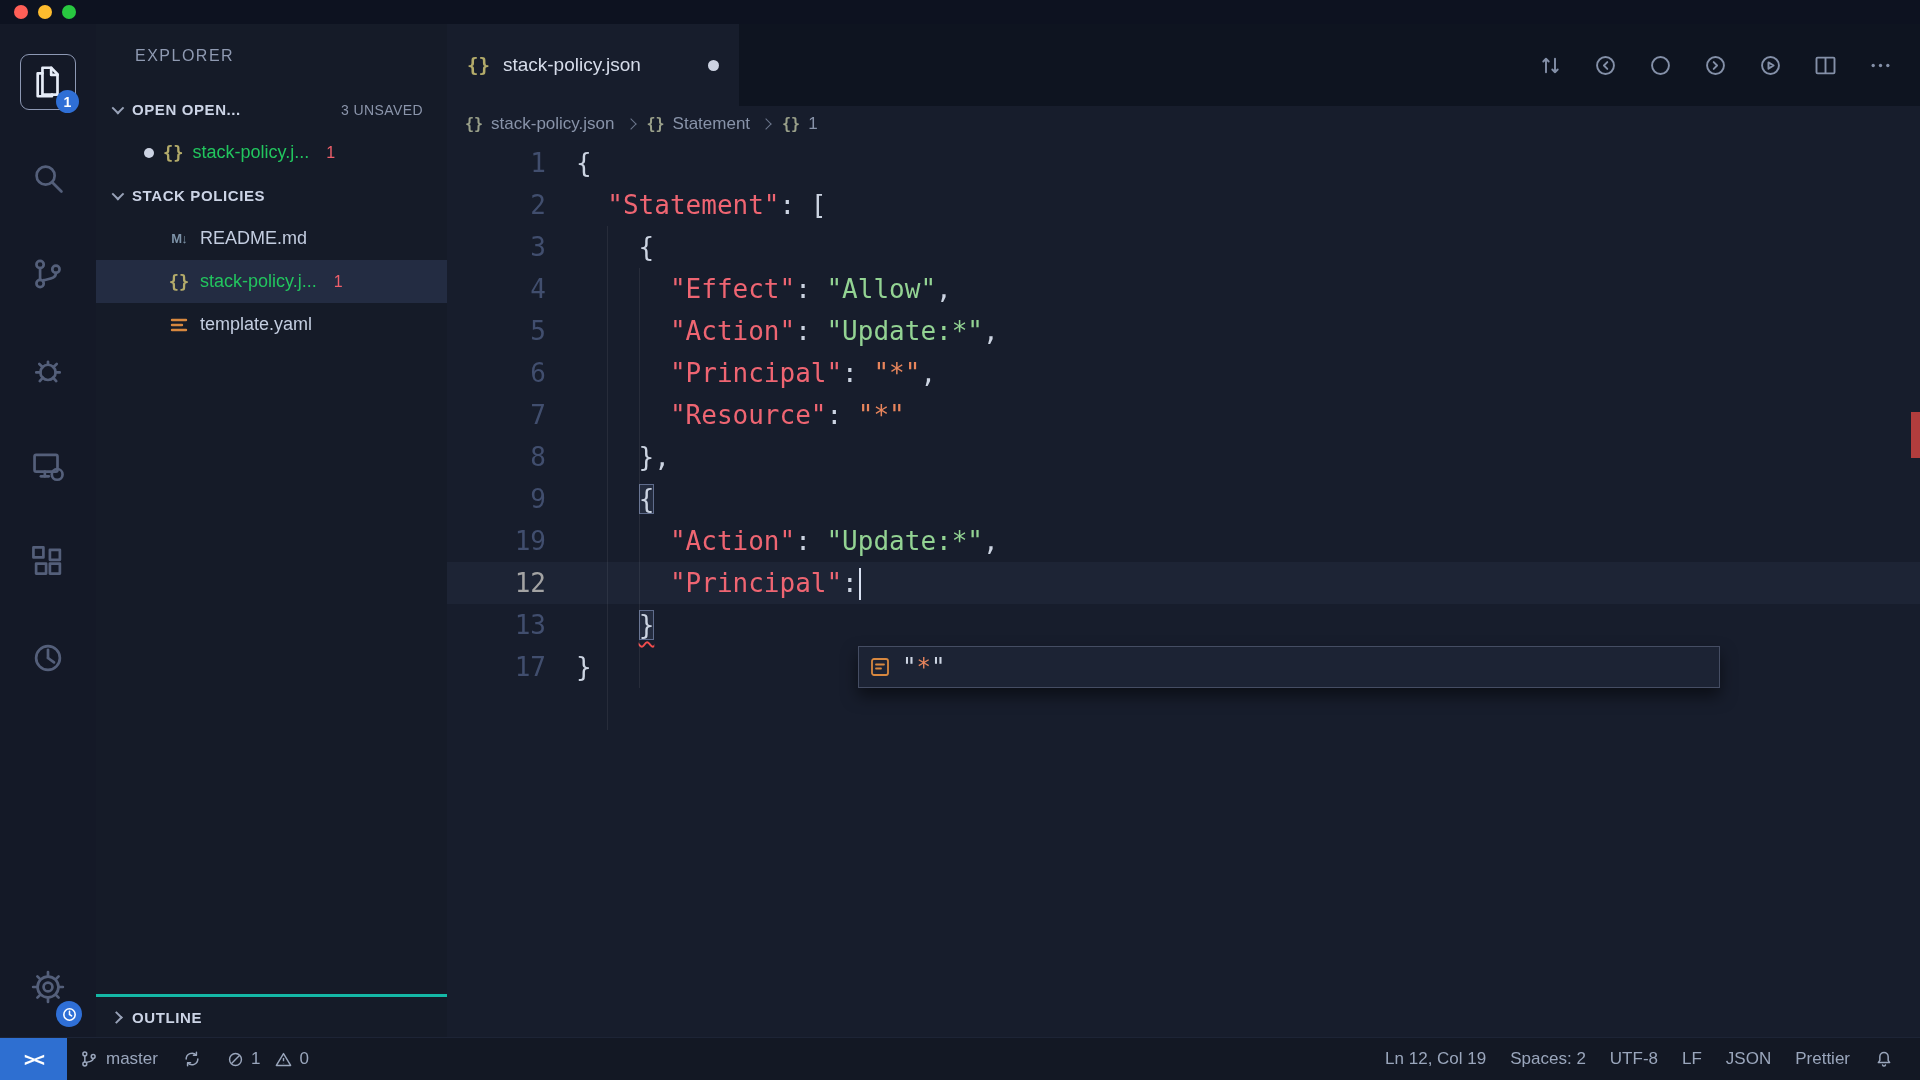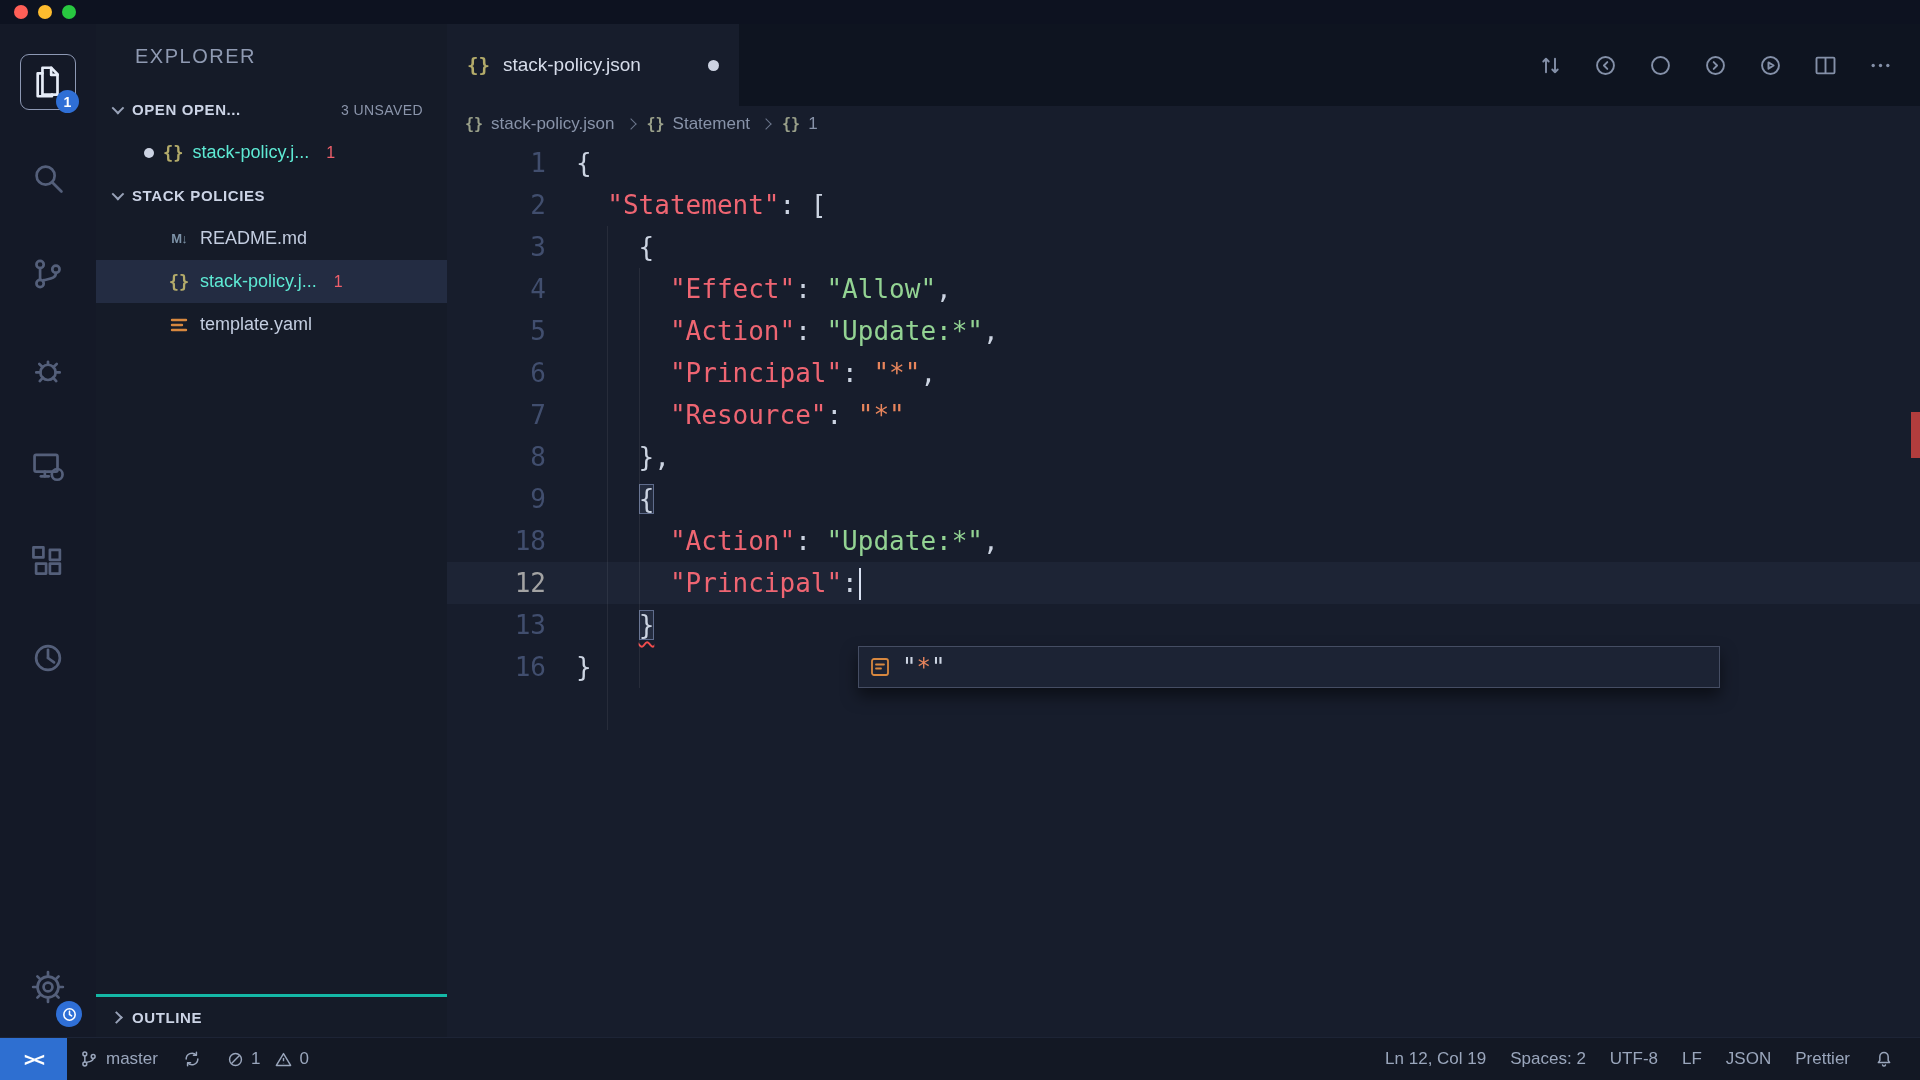--- a/index.html
+++ b/index.html
@@ -22,33 +22,33 @@
   .focus-ring{position:absolute;inset:20px;border:1.5px solid #8d98b4;border-radius:9px}
   .ab-badge{position:absolute;right:17px;bottom:17px;background:#2f6fd6;color:#fff;font-size:14px;font-weight:bold;
     width:23px;height:23px;border-radius:50%;display:flex;align-items:center;justify-content:center}
   .ab-gear{margin-top:auto;margin-bottom:2px}
   .clock-badge{position:absolute;right:14px;bottom:8px;width:26px;height:26px;border-radius:50%;background:#2f6fd6;
     display:flex;align-items:center;justify-content:center;color:#fff}
   .clock-badge svg{width:17px;height:17px}
 
   
   .sidebar{width:351px;background:#151b28;display:flex;flex-direction:column;flex:0 0 auto;font-size:18px;min-height:0}
-  .sb-title{height:64px;display:flex;align-items:center;padding-left:39px;font-size:20px;letter-spacing:1.5px;color:#8f9ab2;flex:0 0 auto}
+  .sb-title{height:64px;display:flex;align-items:center;padding-left:39px;font-size:16px;letter-spacing:1.5px;color:#8f9ab2;flex:0 0 auto}
   .sb-header{height:43px;display:flex;align-items:center;padding:0 14px 0 16px;gap:11px;font-weight:bold;font-size:15px;
     letter-spacing:.6px;color:#ccd4e6;cursor:pointer;flex:0 0 auto}
   .chev{width:9px;height:9px;border-right:2px solid #98a2b8;border-bottom:2px solid #98a2b8;flex:0 0 auto}
   .chev.down{transform:rotate(45deg) translateY(-2px)}
   .chev.right{transform:rotate(-45deg)}
   .unsaved{font-weight:normal;font-size:14px;color:#8b95ab;margin-left:auto;padding-right:10px;letter-spacing:.4px}
   .row{height:43px;display:flex;align-items:center;gap:9px;cursor:pointer;color:#c3cde0;flex:0 0 auto}
   .row.oe{padding-left:48px}
   .row.tree{padding-left:44px}
   .row.selected{background:#232c42}
   .chev-slot{width:18px;display:flex;justify-content:center;flex:0 0 auto}
-  .file-red{color:#5eead4}
+  .file-red{color:#22c55e}
   .err-badge{color:#ee5f6b;font-size:16px;margin-left:8px}
   .dirty-dot{width:10px;height:10px;border-radius:50%;background:#ccd3e3;flex:0 0 auto}
   .braces{font-family:"DejaVu Sans Mono","Liberation Mono",monospace;font-size:17px;font-weight:bold;color:#b3ab6a;flex:0 0 auto}
   .fi{width:24px;height:20px;display:flex;align-items:center;justify-content:center;flex:0 0 auto}
   .md-glyph{font-size:13px;font-weight:bold;color:#7d93a8;letter-spacing:-1px;white-space:nowrap}
   .outline-header{margin-top:auto;border-top:3px solid #14b8a6}
 
   
   .editor{flex:1;display:flex;flex-direction:column;background:#171d2c;min-width:0;position:relative}
   .tabbar{height:82px;background:#0e1420;display:flex;align-items:stretch;flex:0 0 auto}
@@ -327,33 +327,33 @@
             </div>
             <div class="line">
               <span class="ln">8</span>
               <span class="lc"><span class="tk-punct">    },</span></span>
             </div>
             <div class="line">
               <span class="ln">9</span>
               <span class="lc"><span class="tk-punct">    </span><span class="tk-punct tk-match">{</span></span>
             </div>
             <div class="line">
-              <span class="ln">18</span>
+              <span class="ln">19</span>
               <span class="lc"><span class="tk-punct">      </span><span class="tk-key">"Action"</span><span class="tk-punct">: </span><span class="tk-string">"Update:*"</span><span class="tk-punct">,</span></span>
             </div>
             <div class="line active">
               <span class="ln ln-active">12</span>
               <span class="lc"><span class="tk-punct">      </span><span class="tk-key">"Principal"</span><span class="tk-punct">:</span><span class="cursor"></span></span>
             </div>
             <div class="line">
               <span class="ln">13</span>
               <span class="lc"><span class="tk-punct">    </span><span class="tk-punct tk-match tk-error">}</span></span>
             </div>
             <div class="line">
-              <span class="ln">16</span>
+              <span class="ln">17</span>
               <span class="lc"><span class="tk-punct">}</span></span>
             </div>
           </div>
 
         <div class="suggest">
           <svg viewBox="0 0 24 24" fill="none" stroke="currentColor" stroke-width="1.8" stroke-linecap="round">
               <rect x="4" y="4" width="16" height="16" rx="2"></rect>
               <path d="M8 9.5h8M8 13.5h5"></path>
             </svg>
           <span class="suggest-label">

